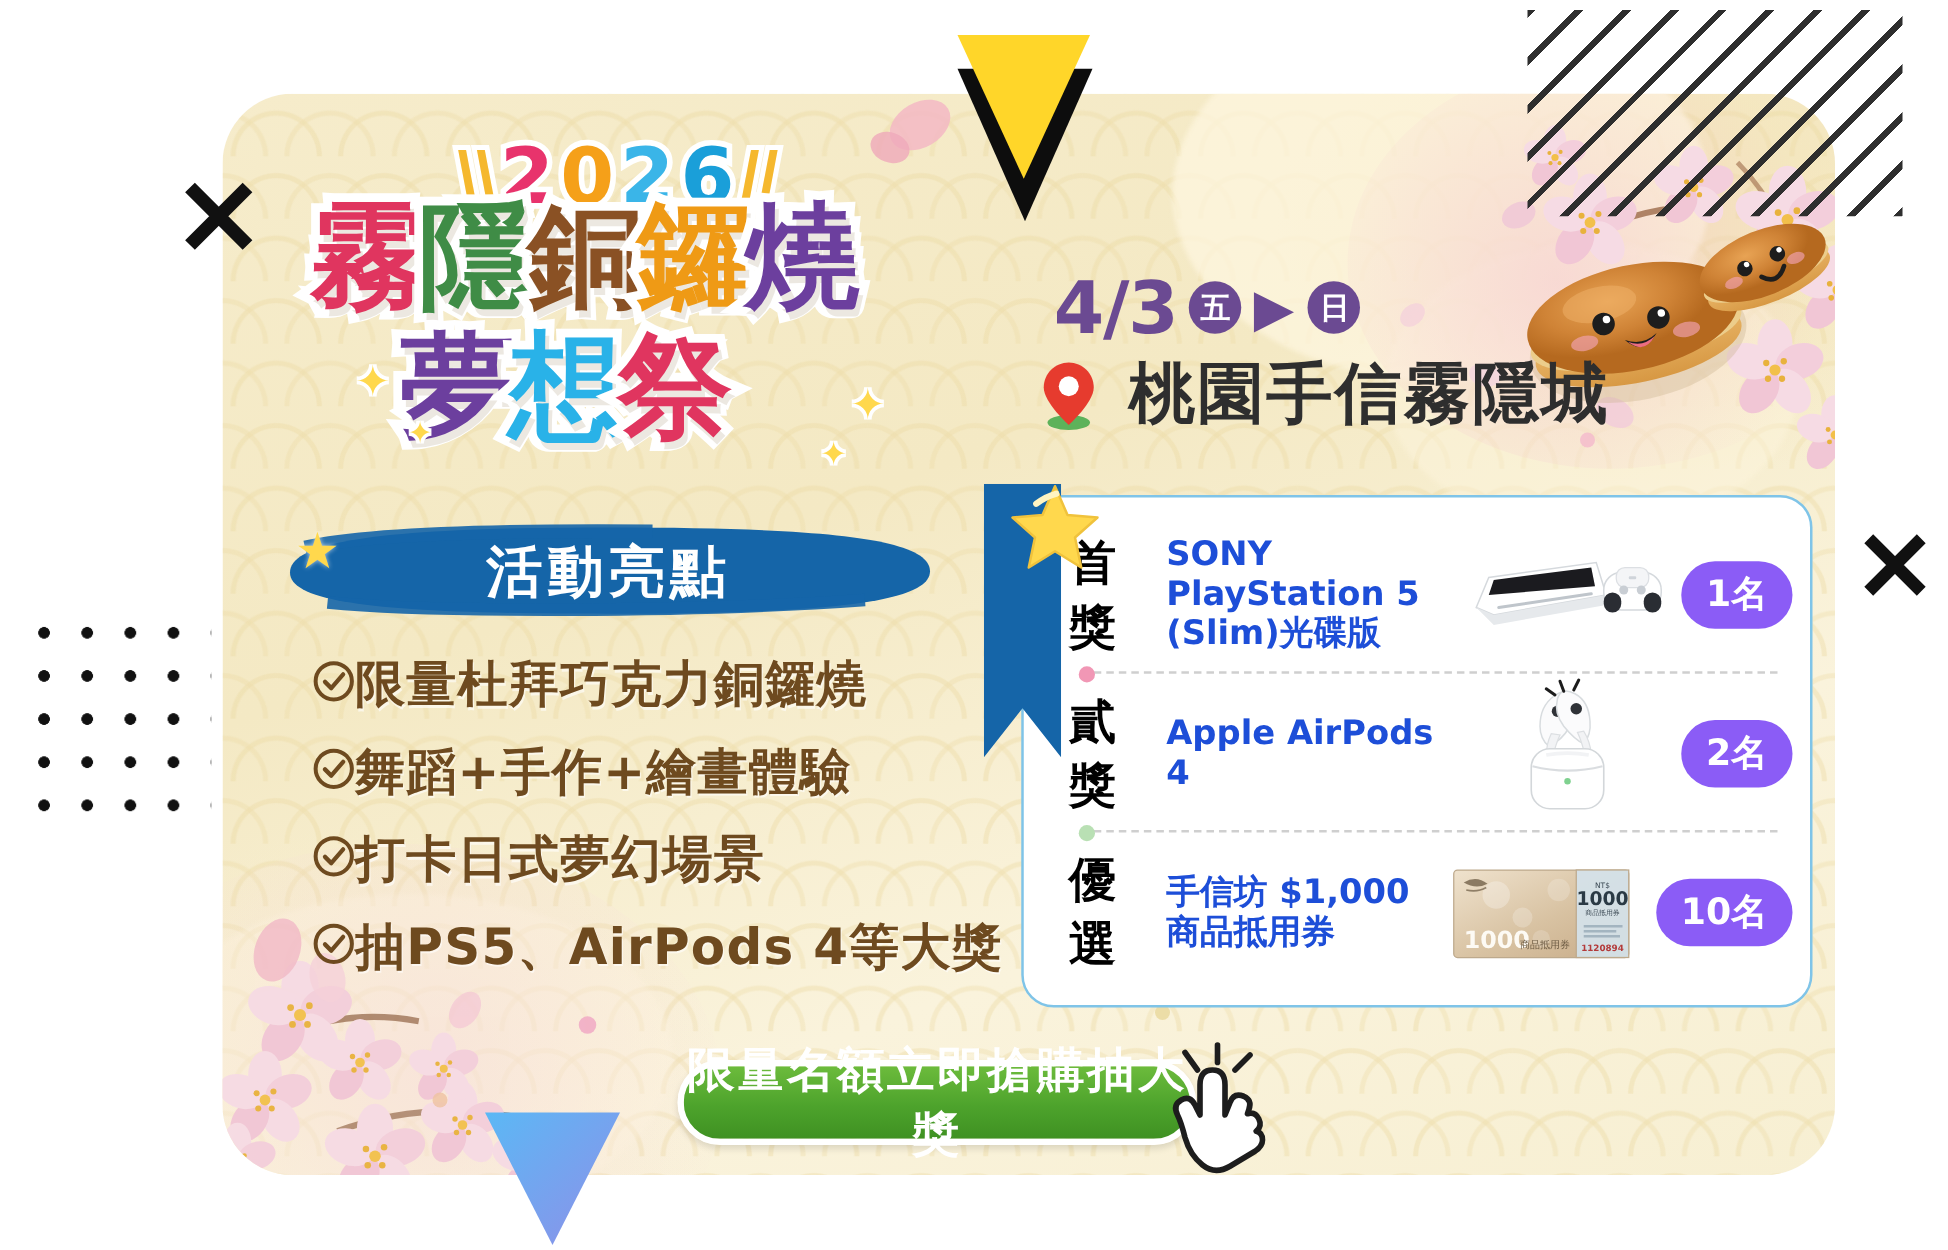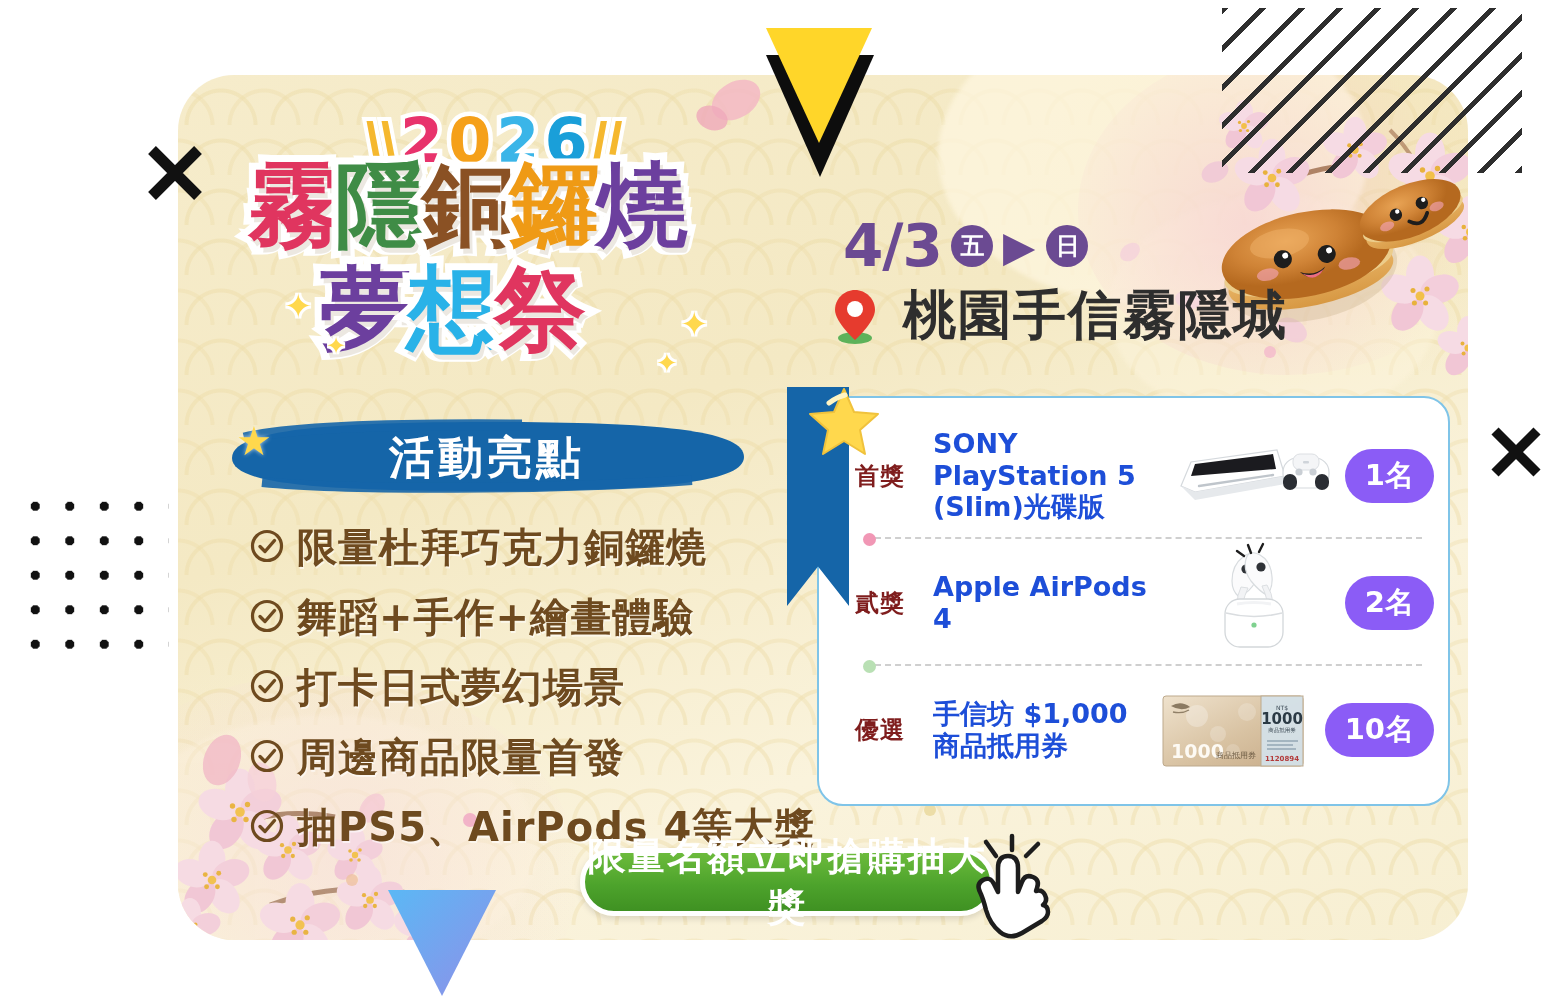--- a/index.html
+++ b/index.html
@@ -182,21 +182,21 @@
     font-family: "DejaVu Sans", "Liberation Sans", sans-serif;
   }
   .hl-star {
     position: absolute; left: 236px; top: 418px;
     color: #ffd84d; font-size: 40px;
     filter: drop-shadow(0 0 2px rgba(255,255,255,.7));
   }
 
   .bullets { position: absolute; left: 250px; top: 520px; width: 560px; }
   .bullet {
-    display: flex; align-items: center; gap: 13px;
+    display: flex; align-items: center; gap: 0;
     margin-bottom: 15px;
   }
   .bullet .chk { flex: 0 0 auto; }
   .bullet .btxt {
     color: #6e4a1f; font-weight: 900; font-size: 40px; letter-spacing: 1px;
     font-family: "DejaVu Sans", "Liberation Sans", sans-serif;
     text-shadow: 1px 2px 0 rgba(255,255,255,.6);
     white-space: nowrap;
   }
 
@@ -229,21 +229,21 @@
   .prize-sep {
     position: absolute; left: 46px; right: 26px; bottom: 0;
     border-top: 2px dashed #cfcfcf;
   }
   .sep-dot {
     position: absolute; left: 44px; bottom: -7px;
     width: 13px; height: 13px; border-radius: 50%;
   }
   .rank {
     flex: 0 0 72px;
-    color: #7f1d1d; font-weight: 900; font-size: 24px; letter-spacing: 1px;
+    color: #000000; font-weight: 900; font-size: 38px; letter-spacing: 1px;
     font-family: "DejaVu Sans", "Liberation Sans", sans-serif;
   }
   .prize-info { flex: 1 1 auto; min-width: 0; padding-left: 6px; }
   .prize-name {
     color: #1d4ed8; font-weight: 900; font-size: 27px; line-height: 1.18;
     font-family: "DejaVu Sans", "Liberation Sans", sans-serif;
   }
   .prize-value {
     color: #2b2b2b; font-weight: 800; font-size: 22px; margin-top: 4px;
     font-family: "DejaVu Sans", sans-serif;
@@ -254,21 +254,21 @@
     background: #8b5cf6; color: #fff;
     border-radius: 999px;
     padding: 7px 20px;
     font-size: 29px; font-weight: 900;
     font-family: "DejaVu Sans", "Liberation Sans", sans-serif;
     white-space: nowrap;
     margin-left: 8px;
   }
 
   
-  .cta-wrap { position: absolute; left: 580px; top: 848px; }
+  .cta-wrap { position: absolute; left: 542px; top: 848px; }
   .cta-btn {
     position: relative;
     display: inline-flex; align-items: center; justify-content: center;
     width: 415px; height: 68px;
     border-radius: 999px;
     background: linear-gradient(180deg, #6cbb3c 0%, #4da32c 55%, #3f9122 100%);
     border: 5px solid #ffffff;
     box-shadow: 0 3px 6px rgba(0,0,0,.12);
     color: #ffffff; font-weight: 900; font-size: 38px; letter-spacing: 2px;
     font-family: "DejaVu Sans", "Liberation Sans", sans-serif;
@@ -499,29 +499,20 @@
       <span class="btxt">舞蹈+手作+繪畫體驗</span>
     </div>
     <div class="bullet">
       <span class="chk">
         <svg width="34" height="34" viewBox="0 0 34 34">
             <circle cx="17" cy="17" r="14.5" fill="none" stroke="#6e4a1f" stroke-width="3.2"></circle>
             <path d="M10 17.5 L15 22.5 L24.5 11.5" fill="none" stroke="#6e4a1f" stroke-width="3.4" stroke-linecap="round" stroke-linejoin="round"></path>
           </svg>
       </span>
       <span class="btxt">打卡日式夢幻場景</span>
-    </div>
-    <div class="bullet">
-      <span class="chk">
-        <svg width="34" height="34" viewBox="0 0 34 34">
-            <circle cx="17" cy="17" r="14.5" fill="none" stroke="#6e4a1f" stroke-width="3.2"></circle>
-            <path d="M10 17.5 L15 22.5 L24.5 11.5" fill="none" stroke="#6e4a1f" stroke-width="3.4" stroke-linecap="round" stroke-linejoin="round"></path>
-          </svg>
-      </span>
-      <span class="btxt">周邊商品限量首發</span>
     </div>
     <div class="bullet">
       <span class="chk">
         <svg width="34" height="34" viewBox="0 0 34 34">
             <circle cx="17" cy="17" r="14.5" fill="none" stroke="#6e4a1f" stroke-width="3.2"></circle>
             <path d="M10 17.5 L15 22.5 L24.5 11.5" fill="none" stroke="#6e4a1f" stroke-width="3.4" stroke-linecap="round" stroke-linejoin="round"></path>
           </svg>
       </span>
       <span class="btxt">抽PS5、AirPods 4等大獎</span>
     </div>

